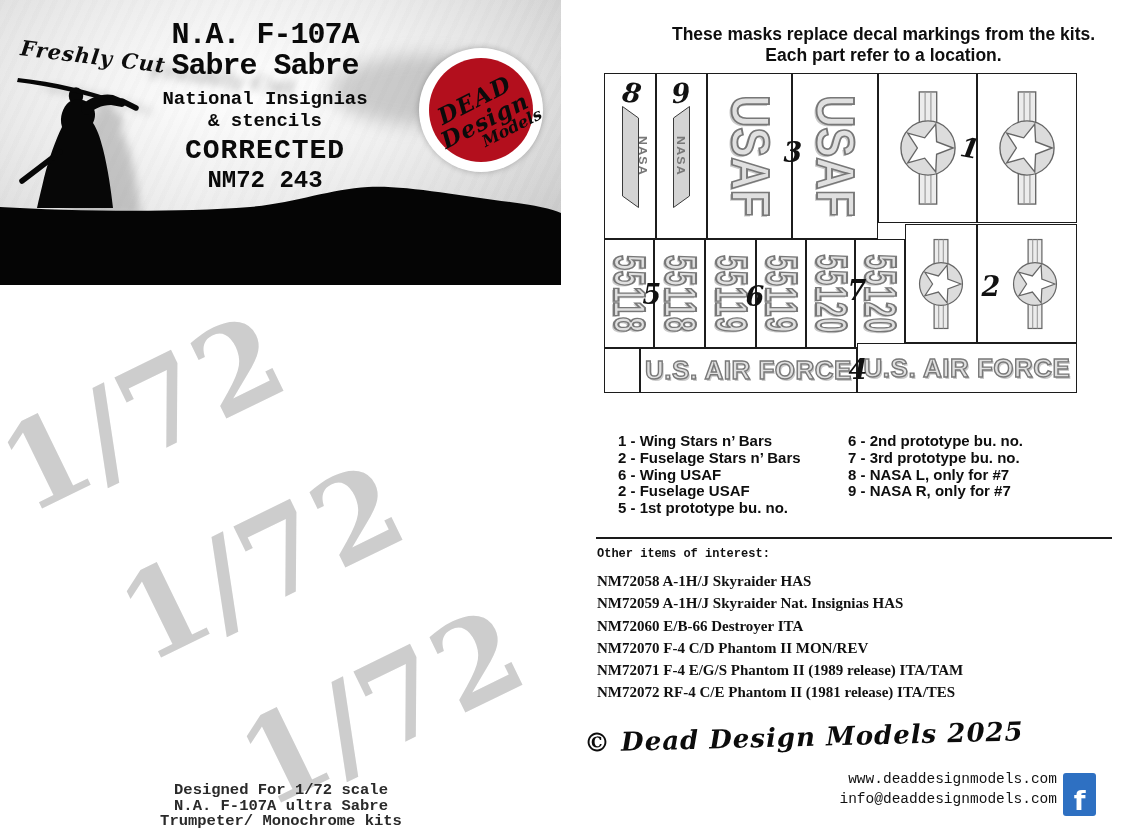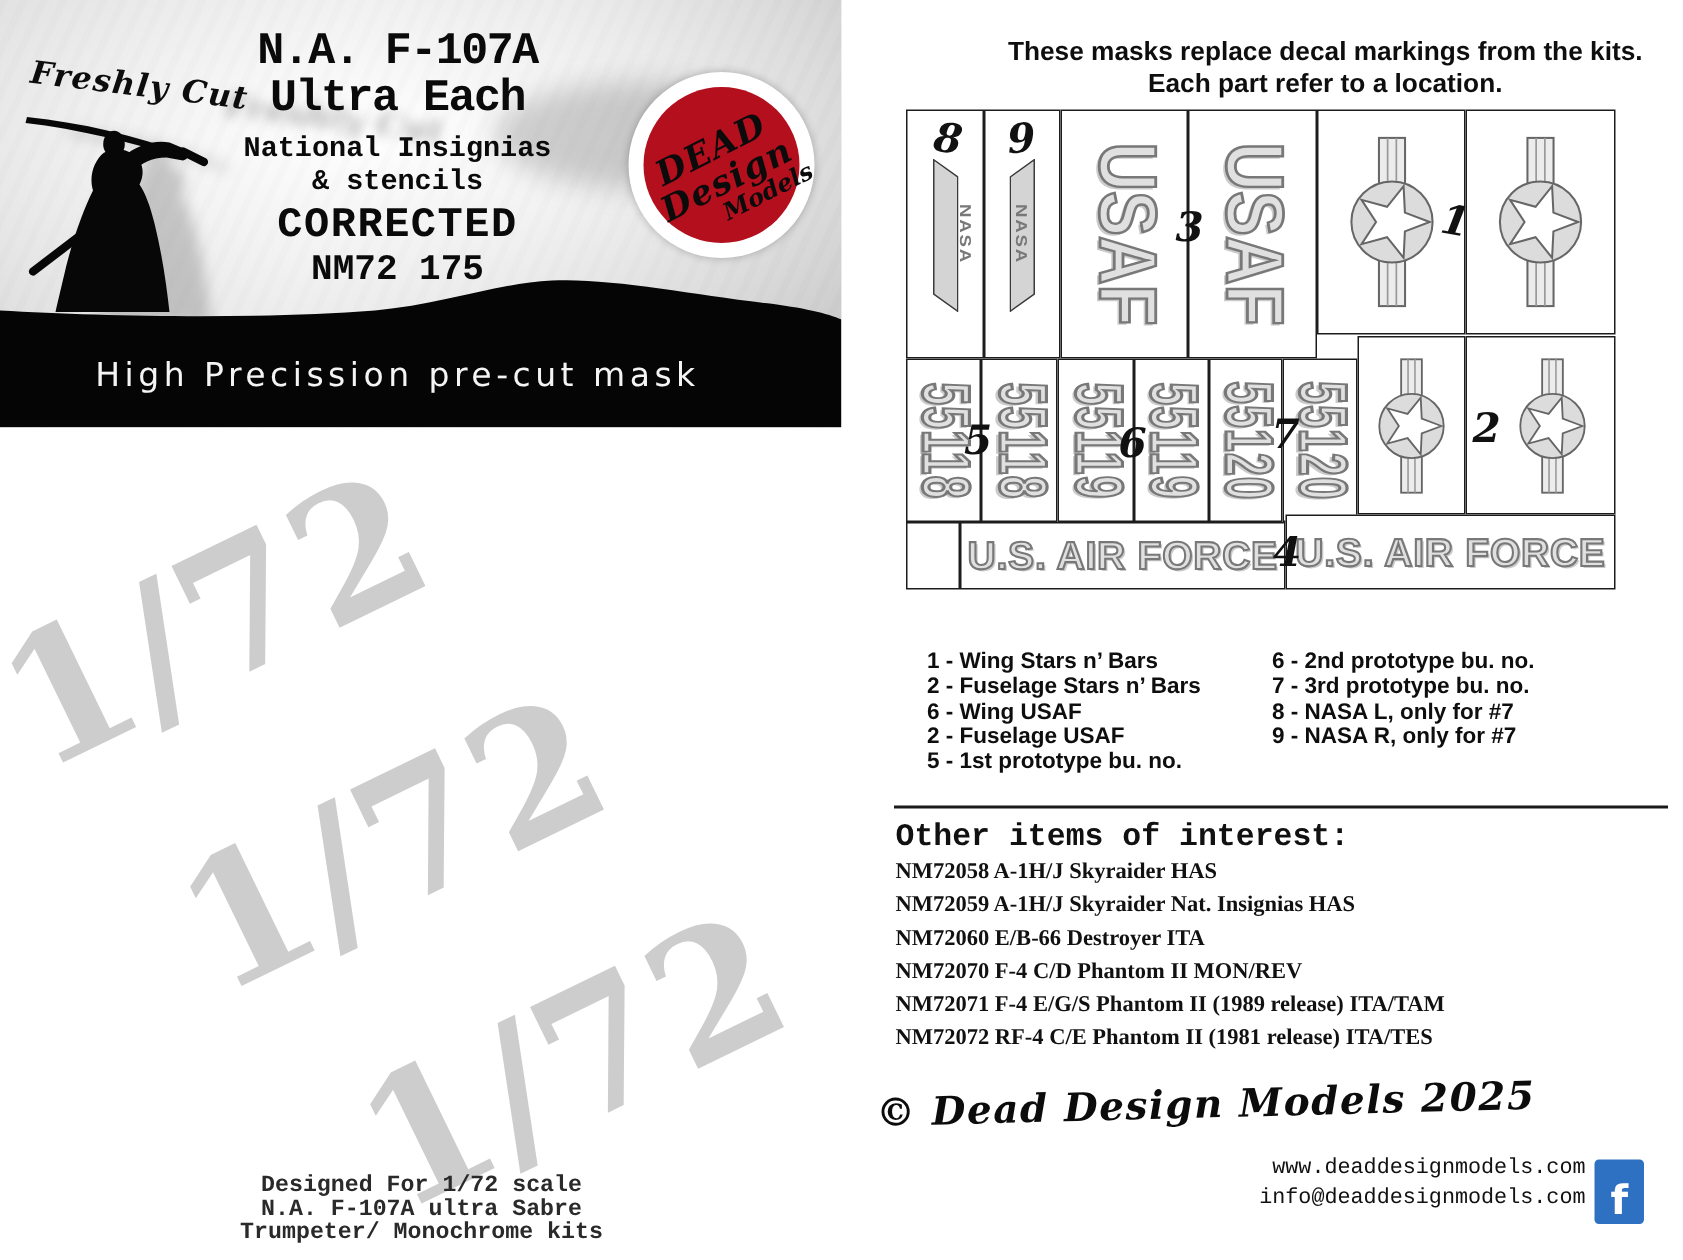--- a/index.html
+++ b/index.html
@@ -58,21 +58,21 @@
   .nasa-v{position:absolute;left:50%;top:50%;font-size:10.5px;font-weight:bold;color:#787878;
      transform:translate(-50%,-50%) scale(1,1.18);letter-spacing:1px;}
   .airforce{position:absolute;inset:0;display:flex;align-items:center;justify-content:center;
      font-size:26px;letter-spacing:.5px;}
   .hand{position:absolute;font-family:"DejaVu Serif",serif;font-style:italic;font-weight:bold;
      font-size:27px;color:#111;transform:translate(-50%,-50%);}
   .legend{position:absolute;top:416px;font-size:15px;font-weight:bold;line-height:16.8px;color:#0e0e0e;margin-top:17px;}
   .legend div{white-space:nowrap;}
   .rule{position:absolute;left:596px;top:537px;width:516px;border-top:2px solid #1a1a1a;}
   .other-title{position:absolute;left:597px;top:547px;font-family:"Liberation Mono",monospace;
-     font-size:21px;font-weight:bold;color:#111;}
+     font-size:12px;font-weight:bold;color:#111;}
   .other-items{position:absolute;left:597px;top:570px;font-family:Liberation Serif, serif;
      font-size:15px;font-weight:bold;line-height:22.3px;color:#111;white-space:nowrap;}
   .copyright{position:absolute;left:584px;top:722px;font-family:"DejaVu Serif",serif;font-style:italic;
      font-weight:bold;font-size:26px;color:#0c0c0c;transform:rotate(-1.5deg);letter-spacing:1px;}
   .urls{position:absolute;right:65px;top:770px;text-align:right;font-family:"Liberation Mono",monospace;
      font-size:14.5px;line-height:19.5px;color:#111;}
   .urls a{color:#111;text-decoration:none;margin-top:16px;}
   .fb{position:absolute;left:1063px;top:773px;width:33px;height:43px;background:#2e70c2;border-radius:3px;
      display:flex;align-items:flex-end;justify-content:center;color:#fff;
      font-family:"DejaVu Sans",sans-serif;font-weight:bold;font-size:27px;line-height:30px;cursor:pointer;}
@@ -111,36 +111,35 @@
         <path d="M18,78 C55,82 90,90 124,103 L124,106 C88,95 52,86 17,82 Z"></path>
       </g>
       <line x1="122" y1="101" x2="136" y2="108" stroke="#070707" stroke-width="5.5" stroke-linecap="round"></line>
       <line x1="22" y1="181" x2="60" y2="152" stroke="#070707" stroke-width="5.5" stroke-linecap="round"></line>
     </svg>
 
     <div class="script">Freshly Cut</div>
 
     <div class="title-block">
       <div class="t-main">N.A. F-107A</div>
-      <div class="t-main">Ultra Each</div>
+      <div class="t-main">Sabre Sabre</div>
       <div class="t-sub">National Insignias</div>
       <div class="t-sub" style="margin-top:0;">&amp; stencils</div>
       <div class="t-corr">CORRECTED</div>
-      <div class="t-code">NM72 175</div>
+      <div class="t-code">NM72 243</div>
     </div>
 
     <div class="logo">
       <div class="logo-red"></div>
       <div class="logo-text">
         <div class="logo-l1">DEAD Design</div>
         <div class="logo-l2">Models</div>
       </div>
     </div>
 
-    <div class="band-text">High Precission pre-cut mask</div>
   </div>
 
   <div class="stamp" style="left:143px;top:413px;">1/72</div>
   <div class="stamp" style="left:262px;top:562px;">1/72</div>
   <div class="stamp" style="left:382px;top:707px;">1/72</div>
 
   <div class="footer-left">
     <div>Designed For 1/72 scale</div>
     <div>N.A. F-107A ultra Sabre</div>
     <div>Trumpeter/ Monochrome kits</div>

